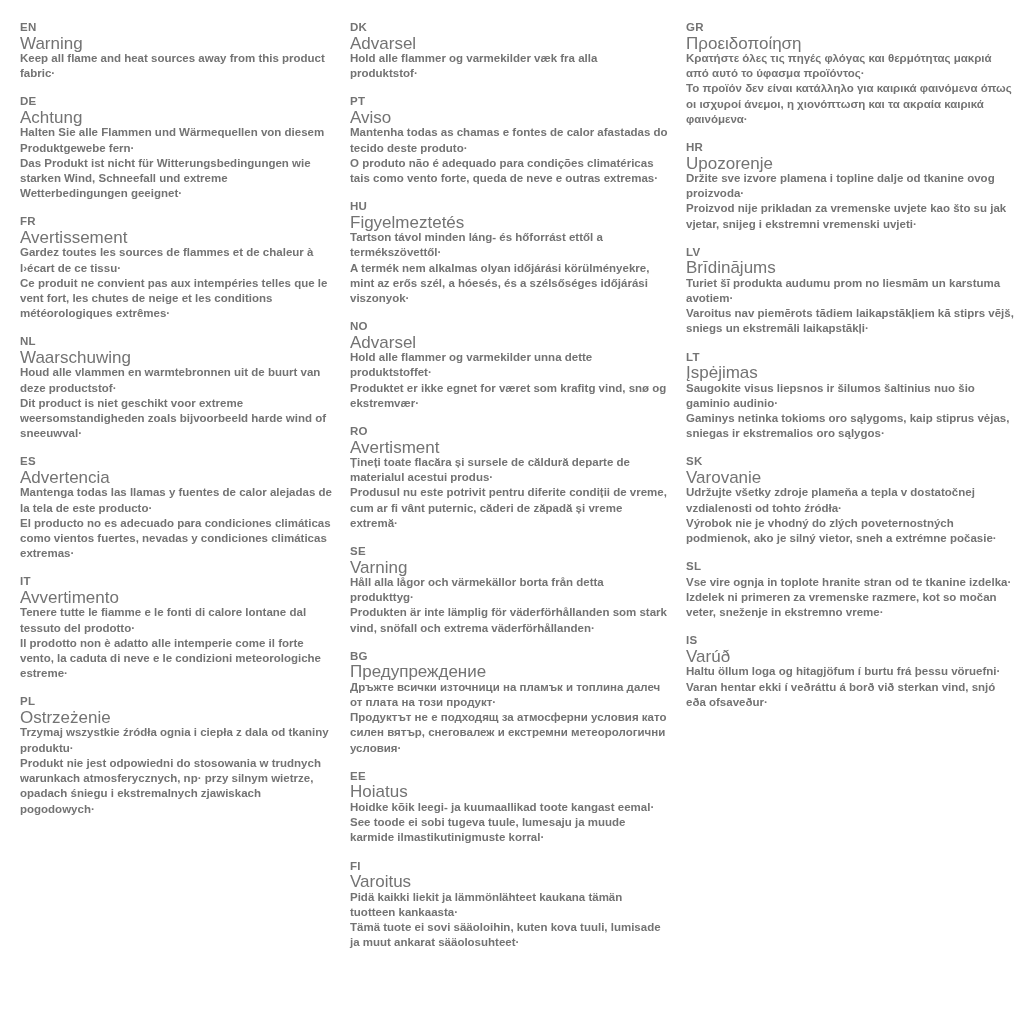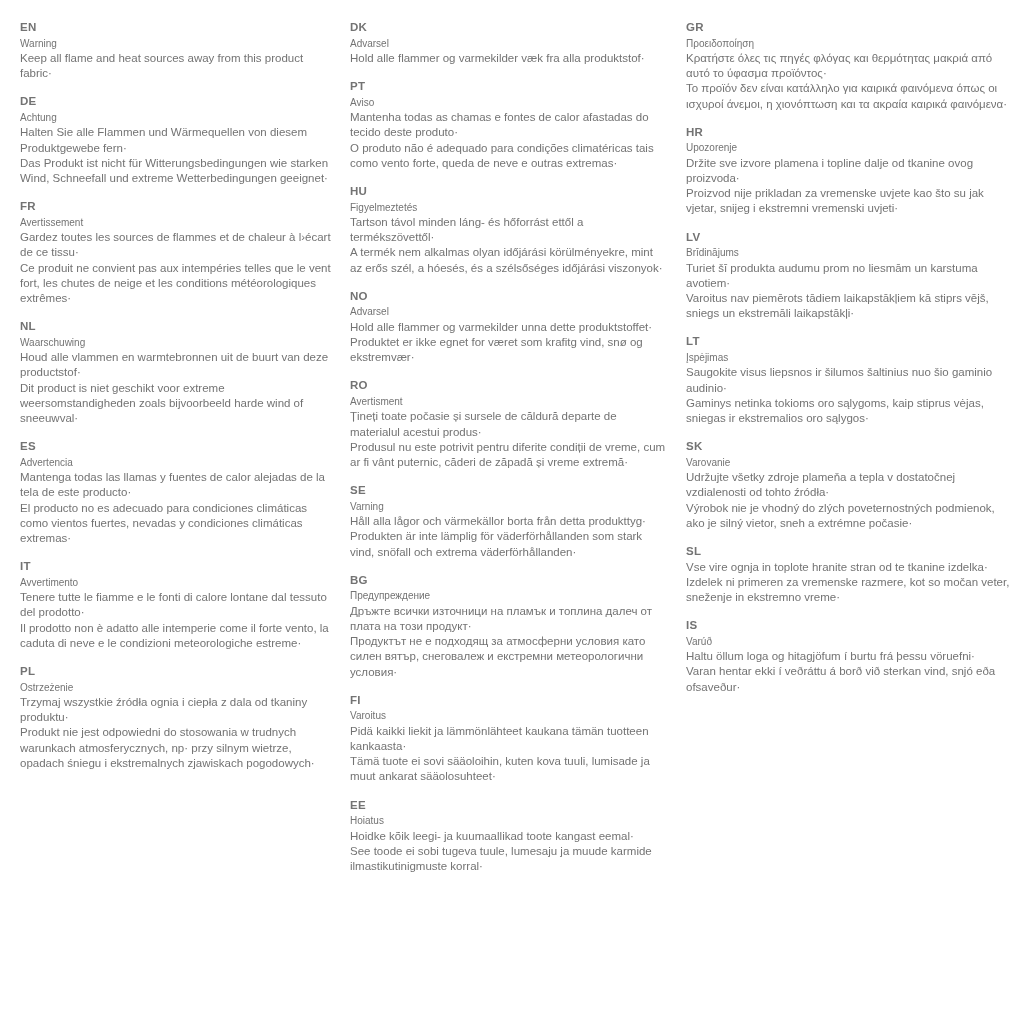--- a/index.html
+++ b/index.html
@@ -29,29 +29,29 @@
   .section {
     margin: 0 0 13px 0;
   }
   .code {
     font-size: 11.5px;
     line-height: 15.5px;
     font-weight: 600;
     letter-spacing: 0.3px;
   }
   .title {
-    font-size: 10px;
+    font-size: 17px;
     line-height: 15.5px;
     font-weight: 400;
   }
   p.body {
     margin: 0;
     font-size: 11.5px;
     line-height: 15.2px;
-    font-weight: 400;
+    font-weight: 700;
   }
 </style>
 </head>
 <body>
 
 <div class="page">
   <div class="columns" id="columns">
       <div class="col">
         <section class="section">
           <div class="code">EN</div>
@@ -115,46 +115,46 @@
         </section>
         <section class="section">
           <div class="code">NO</div>
           <div class="title">Advarsel</div>
           <p class="body">Hold alle flammer og varmekilder unna dette produktstoffet·</p>
           <p class="body">Produktet er ikke egnet for været som krafitg vind, snø og ekstremvær·</p>
         </section>
         <section class="section">
           <div class="code">RO</div>
           <div class="title">Avertisment</div>
-          <p class="body">Țineți toate počasie și sursele de căldură departe de materialul acestui produs·</p>
+          <p class="body">Țineți toate flacăra și sursele de căldură departe de materialul acestui produs·</p>
           <p class="body">Produsul nu este potrivit pentru diferite condiții de vreme, cum ar fi vânt puternic, căderi de zăpadă și vreme extremă·</p>
         </section>
         <section class="section">
           <div class="code">SE</div>
           <div class="title">Varning</div>
           <p class="body">Håll alla lågor och värmekällor borta från detta produkttyg·</p>
           <p class="body">Produkten är inte lämplig för väderförhållanden som stark vind, snöfall och extrema väderförhållanden·</p>
         </section>
         <section class="section">
           <div class="code">BG</div>
           <div class="title">Предупреждение</div>
           <p class="body">Дръжте всички източници на пламък и топлина далеч от плата на този продукт·</p>
           <p class="body">Продуктът не е подходящ за атмосферни условия като силен вятър, снеговалеж и екстремни метеорологични условия·</p>
         </section>
         <section class="section">
+          <div class="code">EE</div>
+          <div class="title">Hoiatus</div>
+          <p class="body">Hoidke kõik leegi- ja kuumaallikad toote kangast eemal·</p>
+          <p class="body">See toode ei sobi tugeva tuule, lumesaju ja muude karmide ilmastikutinigmuste korral·</p>
+        </section>
+        <section class="section">
           <div class="code">FI</div>
           <div class="title">Varoitus</div>
           <p class="body">Pidä kaikki liekit ja lämmönlähteet kaukana tämän tuotteen kankaasta·</p>
           <p class="body">Tämä tuote ei sovi sääoloihin, kuten kova tuuli, lumisade ja muut ankarat sääolosuhteet·</p>
-        </section>
-        <section class="section">
-          <div class="code">EE</div>
-          <div class="title">Hoiatus</div>
-          <p class="body">Hoidke kõik leegi- ja kuumaallikad toote kangast eemal·</p>
-          <p class="body">See toode ei sobi tugeva tuule, lumesaju ja muude karmide ilmastikutinigmuste korral·</p>
         </section>
       </div>
       <div class="col">
         <section class="section">
           <div class="code">GR</div>
           <div class="title">Προειδοποίηση</div>
           <p class="body">Κρατήστε όλες τις πηγές φλόγας και θερμότητας μακριά από αυτό το ύφασμα προϊόντος·</p>
           <p class="body">Το προϊόν δεν είναι κατάλληλο για καιρικά φαινόμενα όπως οι ισχυροί άνεμοι, η χιονόπτωση και τα ακραία καιρικά φαινόμενα·</p>
         </section>
         <section class="section">

